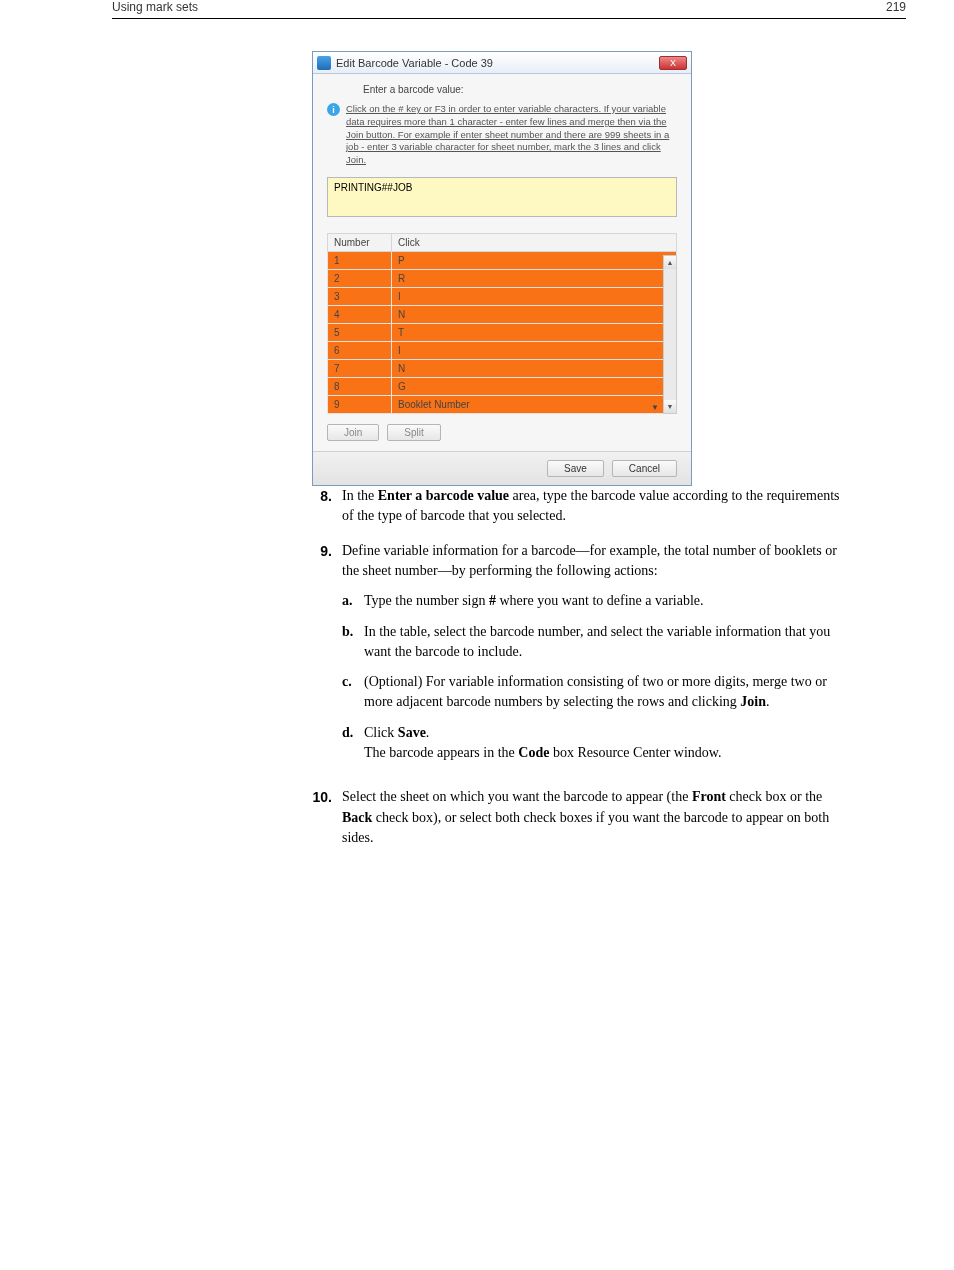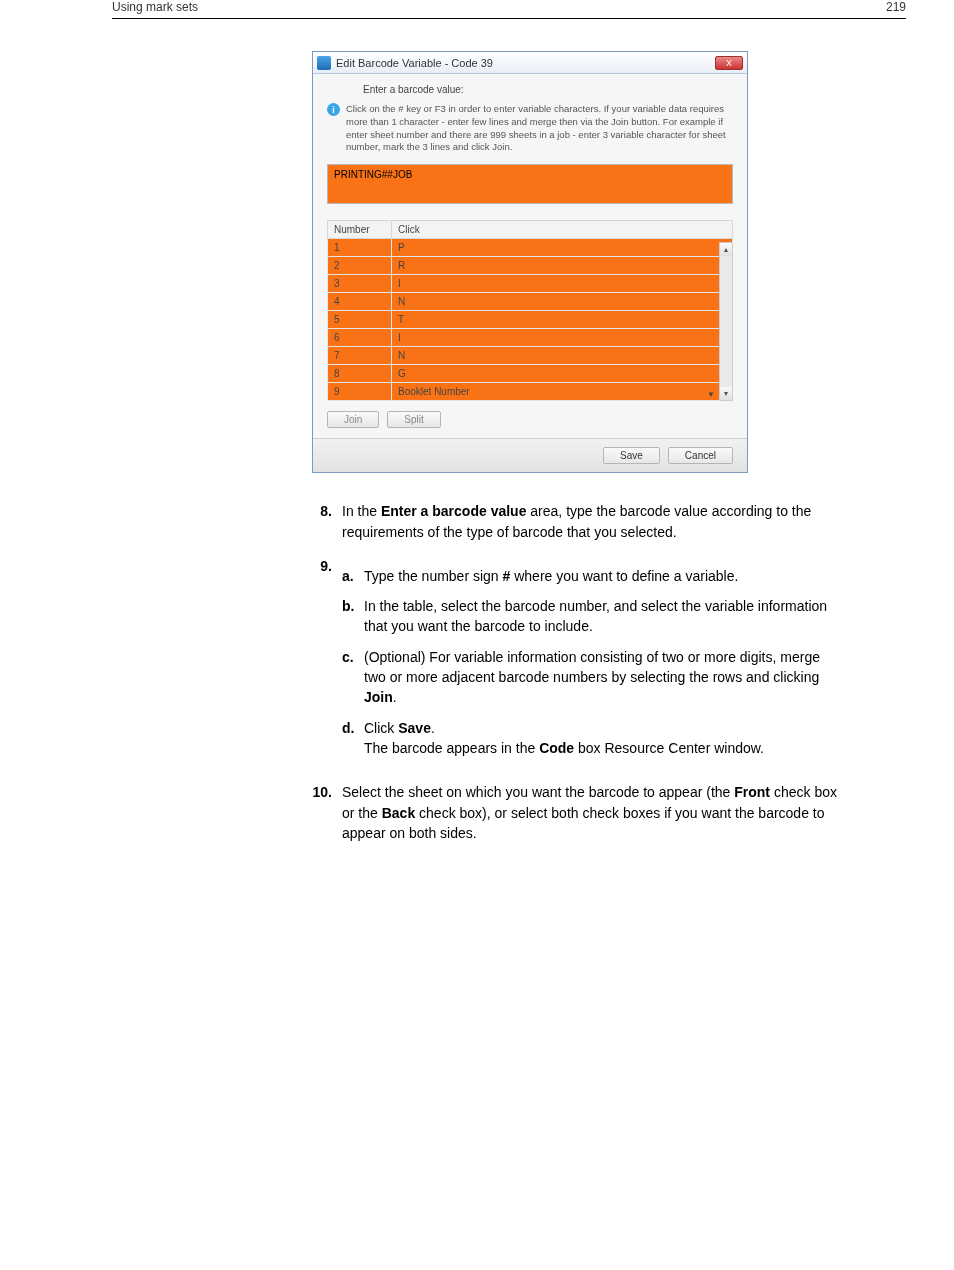--- a/index.html
+++ b/index.html
@@ -19,24 +19,23 @@
       margin: 0 48px 0 112px;
     }
     .header-row .left { font-size: 12px; color: #333; }
     .header-row .right { font-size: 12px; color: #333; }
     .content-wrap {
       margin: 32px 112px 0 312px;
     }
     
     .dialog {
       border: 1px solid #7a9abf;
-      width: 436px;
+      width: 380px;
       background: #f0f0f0;
       font-size: 10px;
-      margin-bottom: 28px;
     }
     .titlebar {
       background: linear-gradient(#fff, #e8eef7);
       border-bottom: 1px solid #b5c7de;
       display: flex;
       align-items: center;
       height: 22px;
       padding: 0 4px;
     }
     .titlebar .appicon {
@@ -59,26 +58,26 @@
     .prompt { font-size: 10px; margin-bottom: 8px; color: #444; padding-left: 36px; }
     .info-row { display: flex; gap: 6px; margin-bottom: 10px; }
     .info-icon {
       width: 13px; height: 13px; flex-shrink: 0;
       border-radius: 50%;
       background: #3aa6e8;
       color: #fff;
       font-size: 9px; font-weight: bold;
       display: flex; align-items: center; justify-content: center;
     }
-    .info-text { font-size: 9.5px; color: #555; line-height: 1.35; }
+    .info-text { font-size: 9.5px; color: #555; line-height: 1.35; text-decoration: underline; }
     .barcode-input {
       width: 100%;
       height: 40px;
       border: 1px solid #b8b8b8;
-      background: #f97316;
+      background: #fef9c3;
       padding: 4px 6px;
       font-size: 10px;
       font-family: inherit;
       resize: none;
       margin-bottom: 14px;
     }
     .vals-wrap { position: relative; }
     .vals-table {
       width: 100%;
       border-collapse: collapse;
@@ -154,21 +153,21 @@
       line-height: 1.45;
       color: #000;
     }
     .step .num {
       width: 30px;
       flex-shrink: 0;
       font-weight: bold;
       text-align: right;
       padding-right: 10px;
     }
-    .step .txt { flex: 1; }
+    .step .txt { flex: 1; font-family: Liberation Serif, serif; }
     .sub-steps { list-style: none; margin-top: 10px; }
     .sub-step {
       display: flex;
       margin-bottom: 10px;
       font-size: 14px;
       line-height: 1.45;
     }
     .sub-step .lbl {
       width: 22px;
       flex-shrink: 0;
@@ -275,20 +274,21 @@
     <li class="step">
       <span class="num">8.</span>
       <span class="txt">
         <span>In the </span><b>Enter a barcode value</b><span> area, type the barcode value according to the requirements of the type of barcode that you selected.</span>
       </span>
     </li>
 
     <li class="step">
       <span class="num">9.</span>
       <span class="txt">
+        <span>Define variable information for a barcode—for example, the total number of booklets or the sheet number—by performing the following actions:</span>
         <ol class="sub-steps">
           <li class="sub-step">
             <span class="lbl">a.</span>
             <span class="subtxt"><span>Type the number sign </span><b>#</b><span> where you want to define a variable.</span></span>
           </li>
           <li class="sub-step">
             <span class="lbl">b.</span>
             <span class="subtxt">In the table, select the barcode number, and select the variable information that you want the barcode to include.</span>
           </li>
           <li class="sub-step">

